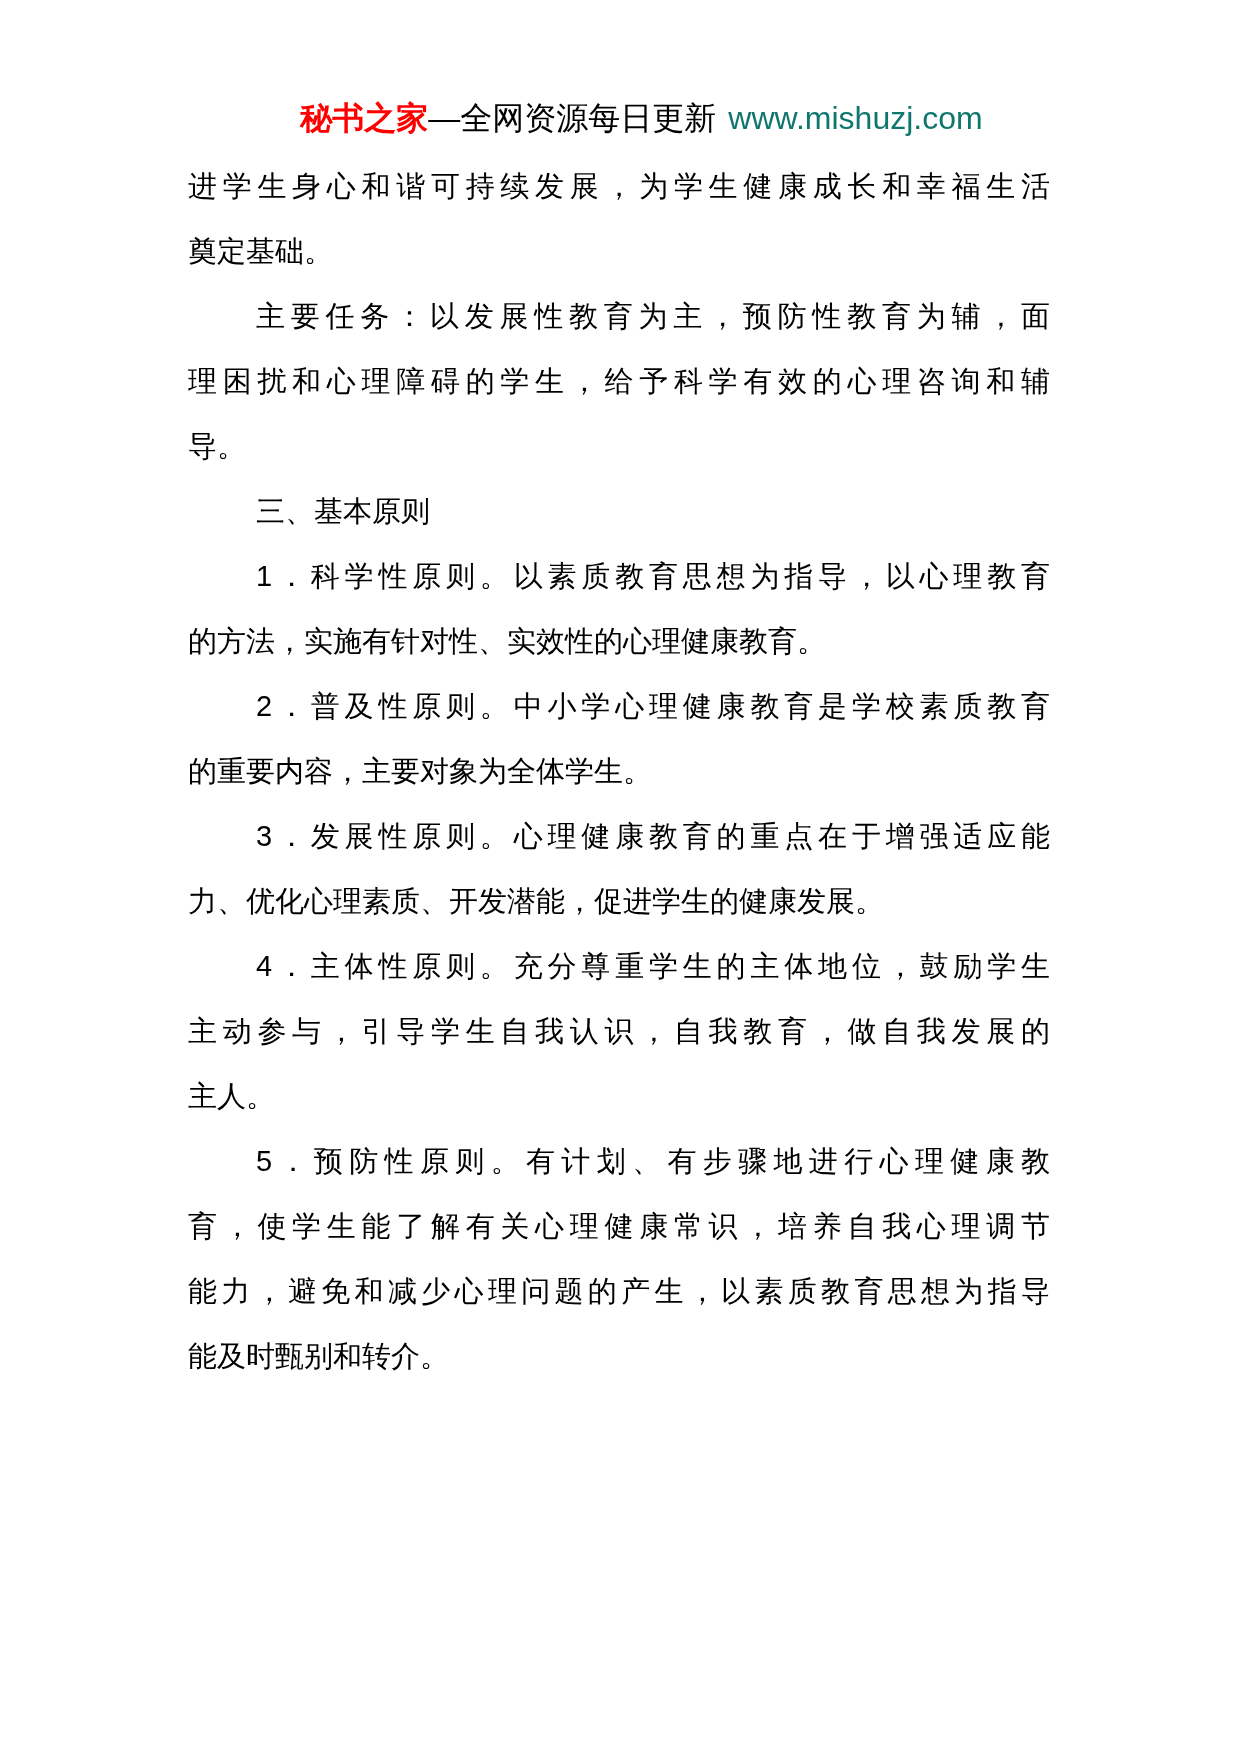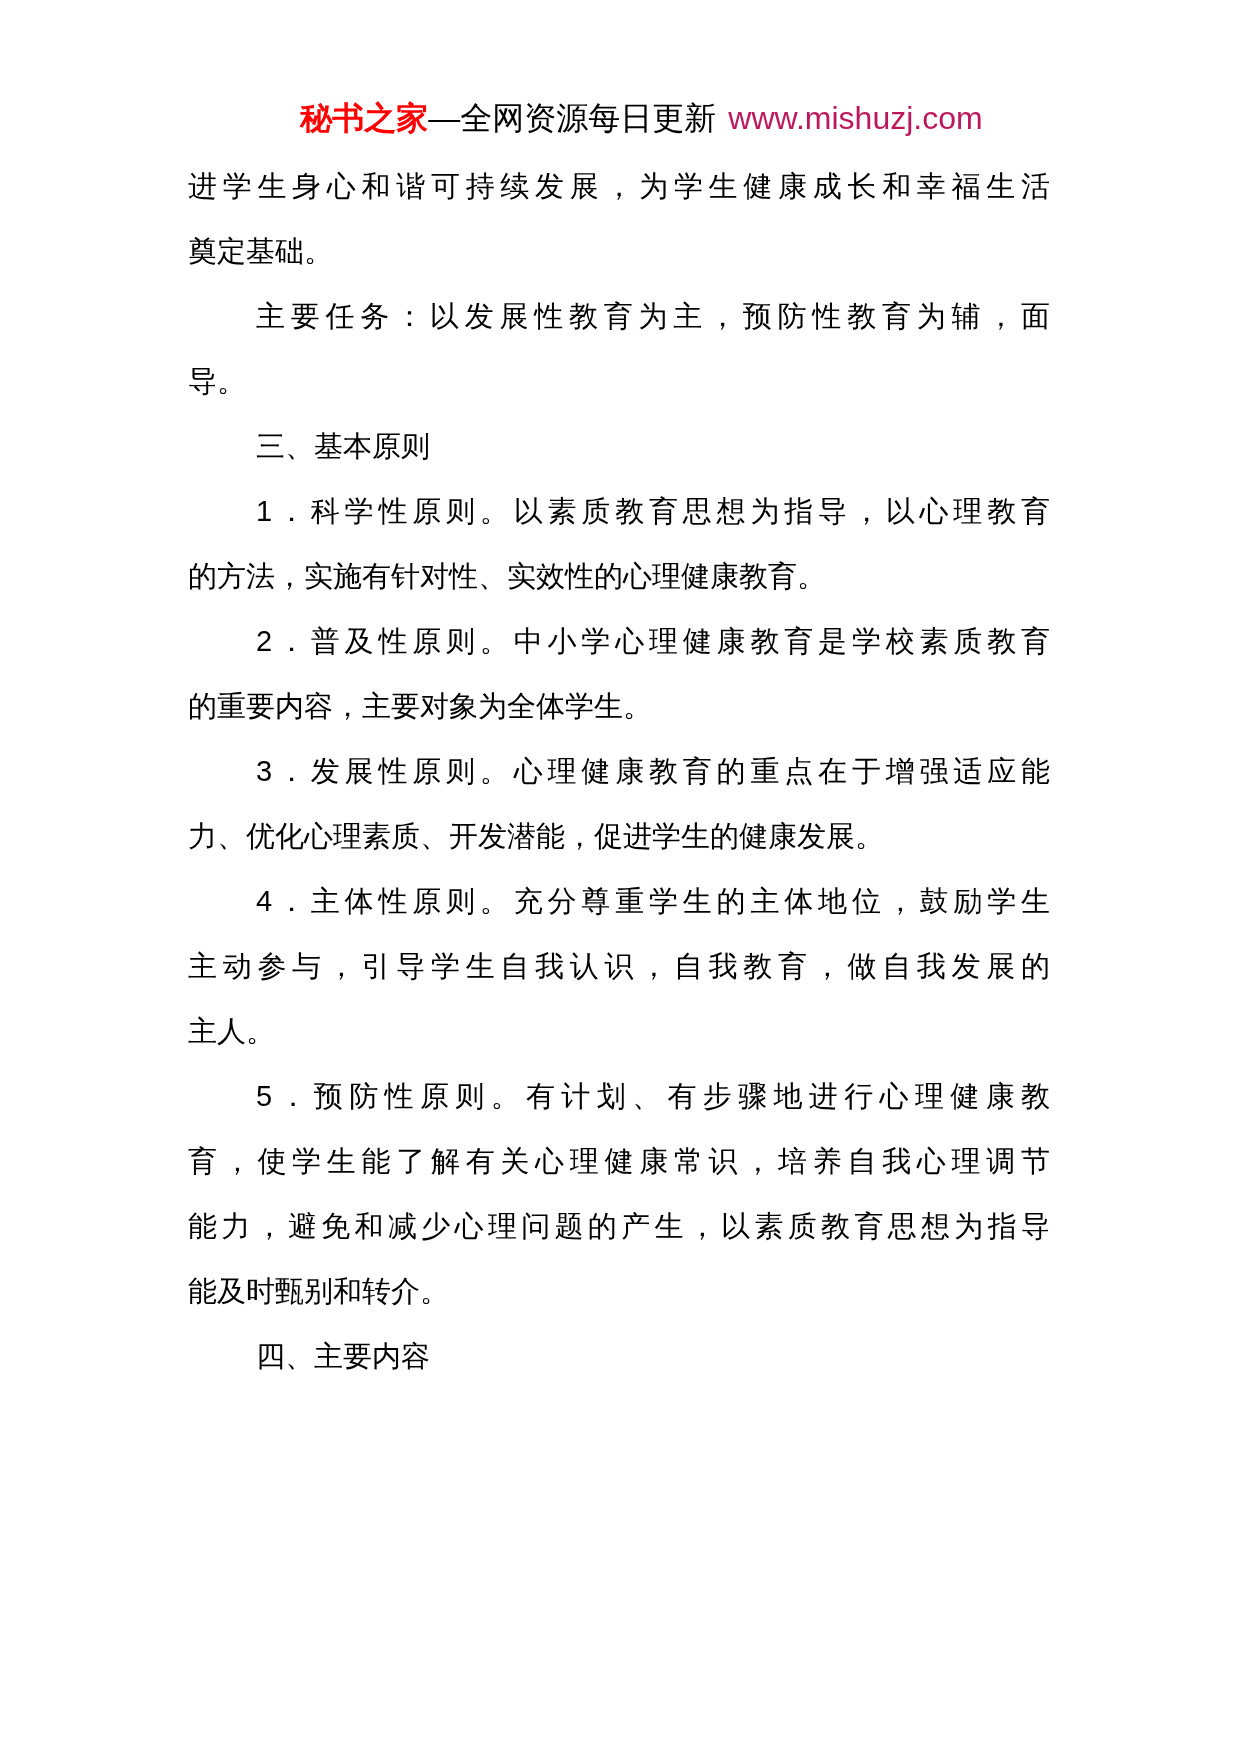--- a/index.html
+++ b/index.html
@@ -55,36 +55,36 @@
     text-align: justify;
     text-align-last: justify;
     text-justify: inter-character;
   }
 </style>
 </head>
 <body>
 
 <div class="page">
   <div class="header">
-    <span class="brand" style="color: rgb(255, 0, 0);">秘书之家</span><span class="dash" style="color: rgb(0, 0, 0);">—</span><span class="tagline" style="color: rgb(0, 0, 0); text-align: center;">全网资源每日更新</span><a class="url" style="color: #be185d;">www.mishuzj.com</a>
+    <span class="brand" style="color: rgb(255, 0, 0);">秘书之家</span><span class="dash" style="color: rgb(0, 0, 0);">—</span><span class="tagline" style="color: rgb(0, 0, 0); text-align: center;">全网资源每日更新</span><a class="url" style="color: #0f766e;">www.mishuzj.com</a>
   </div>
   <div class="doc-body" id="body-lines" style="color: rgb(0, 0, 0);">
       <div class="line fill">进学生身心和谐可持续发展，为学生健康成长和幸福生活</div>
       <div class="line">奠定基础。</div>
       <div class="line fill indent">主要任务：以发展性教育为主，预防性教育为辅，面</div>
+      <div class="line fill">理困扰和心理障碍的学生，给予科学有效的心理咨询和辅</div>
       <div class="line">导。</div>
       <div class="line indent">三、基本原则</div>
       <div class="line fill indent">1．科学性原则。以素质教育思想为指导，以心理教育</div>
       <div class="line">的方法，实施有针对性、实效性的心理健康教育。</div>
       <div class="line fill indent">2．普及性原则。中小学心理健康教育是学校素质教育</div>
       <div class="line">的重要内容，主要对象为全体学生。</div>
       <div class="line fill indent">3．发展性原则。心理健康教育的重点在于增强适应能</div>
       <div class="line">力、优化心理素质、开发潜能，促进学生的健康发展。</div>
       <div class="line fill indent">4．主体性原则。充分尊重学生的主体地位，鼓励学生</div>
       <div class="line fill">主动参与，引导学生自我认识，自我教育，做自我发展的</div>
       <div class="line">主人。</div>
       <div class="line fill indent">5．预防性原则。有计划、有步骤地进行心理健康教</div>
       <div class="line fill">育，使学生能了解有关心理健康常识，培养自我心理调节</div>
       <div class="line fill">能力，避免和减少心理问题的产生，以素质教育思想为指导</div>
       <div class="line">能及时甄别和转介。</div>
-      <div class="line indent">四、主要内容</div>
     </div>
 </div>
 
 </body></html>

